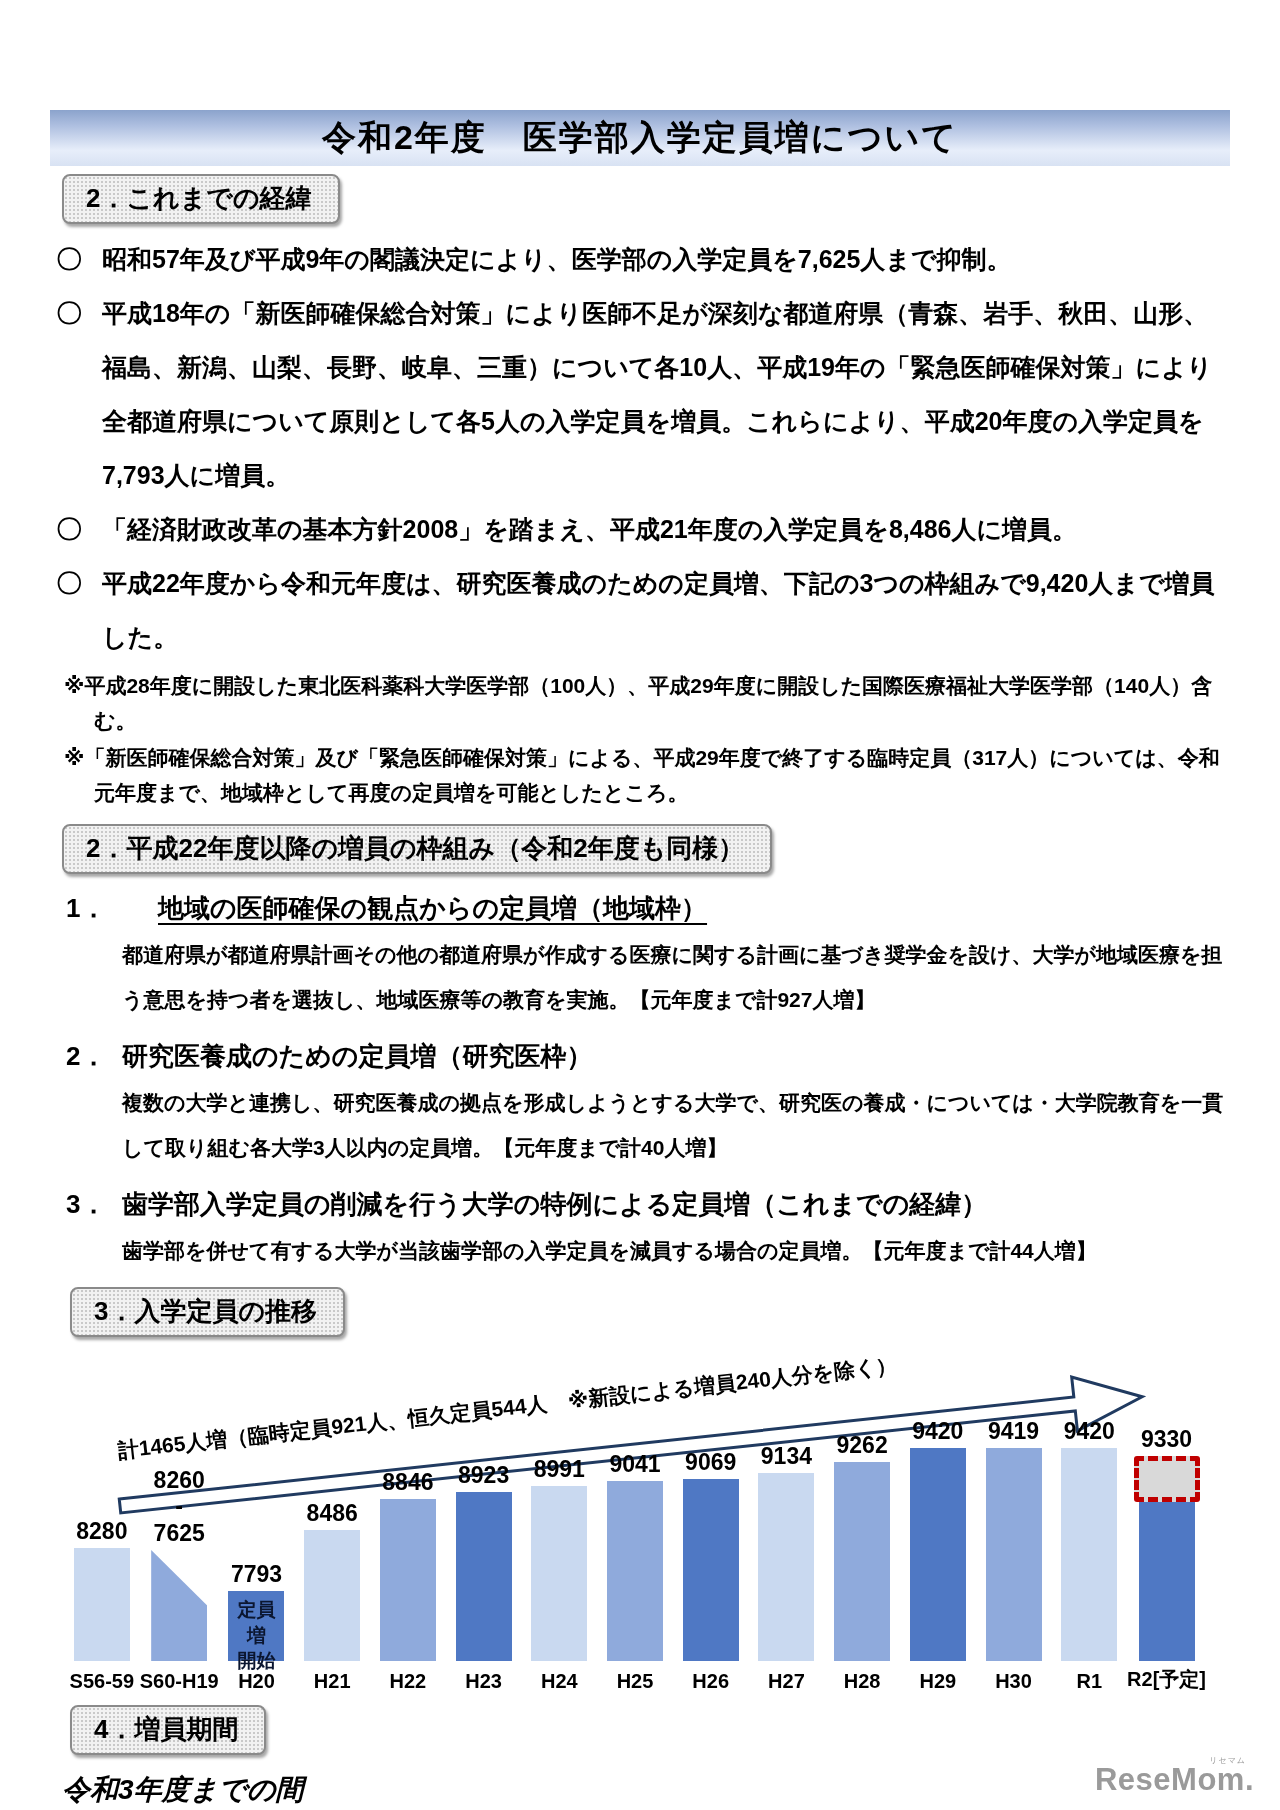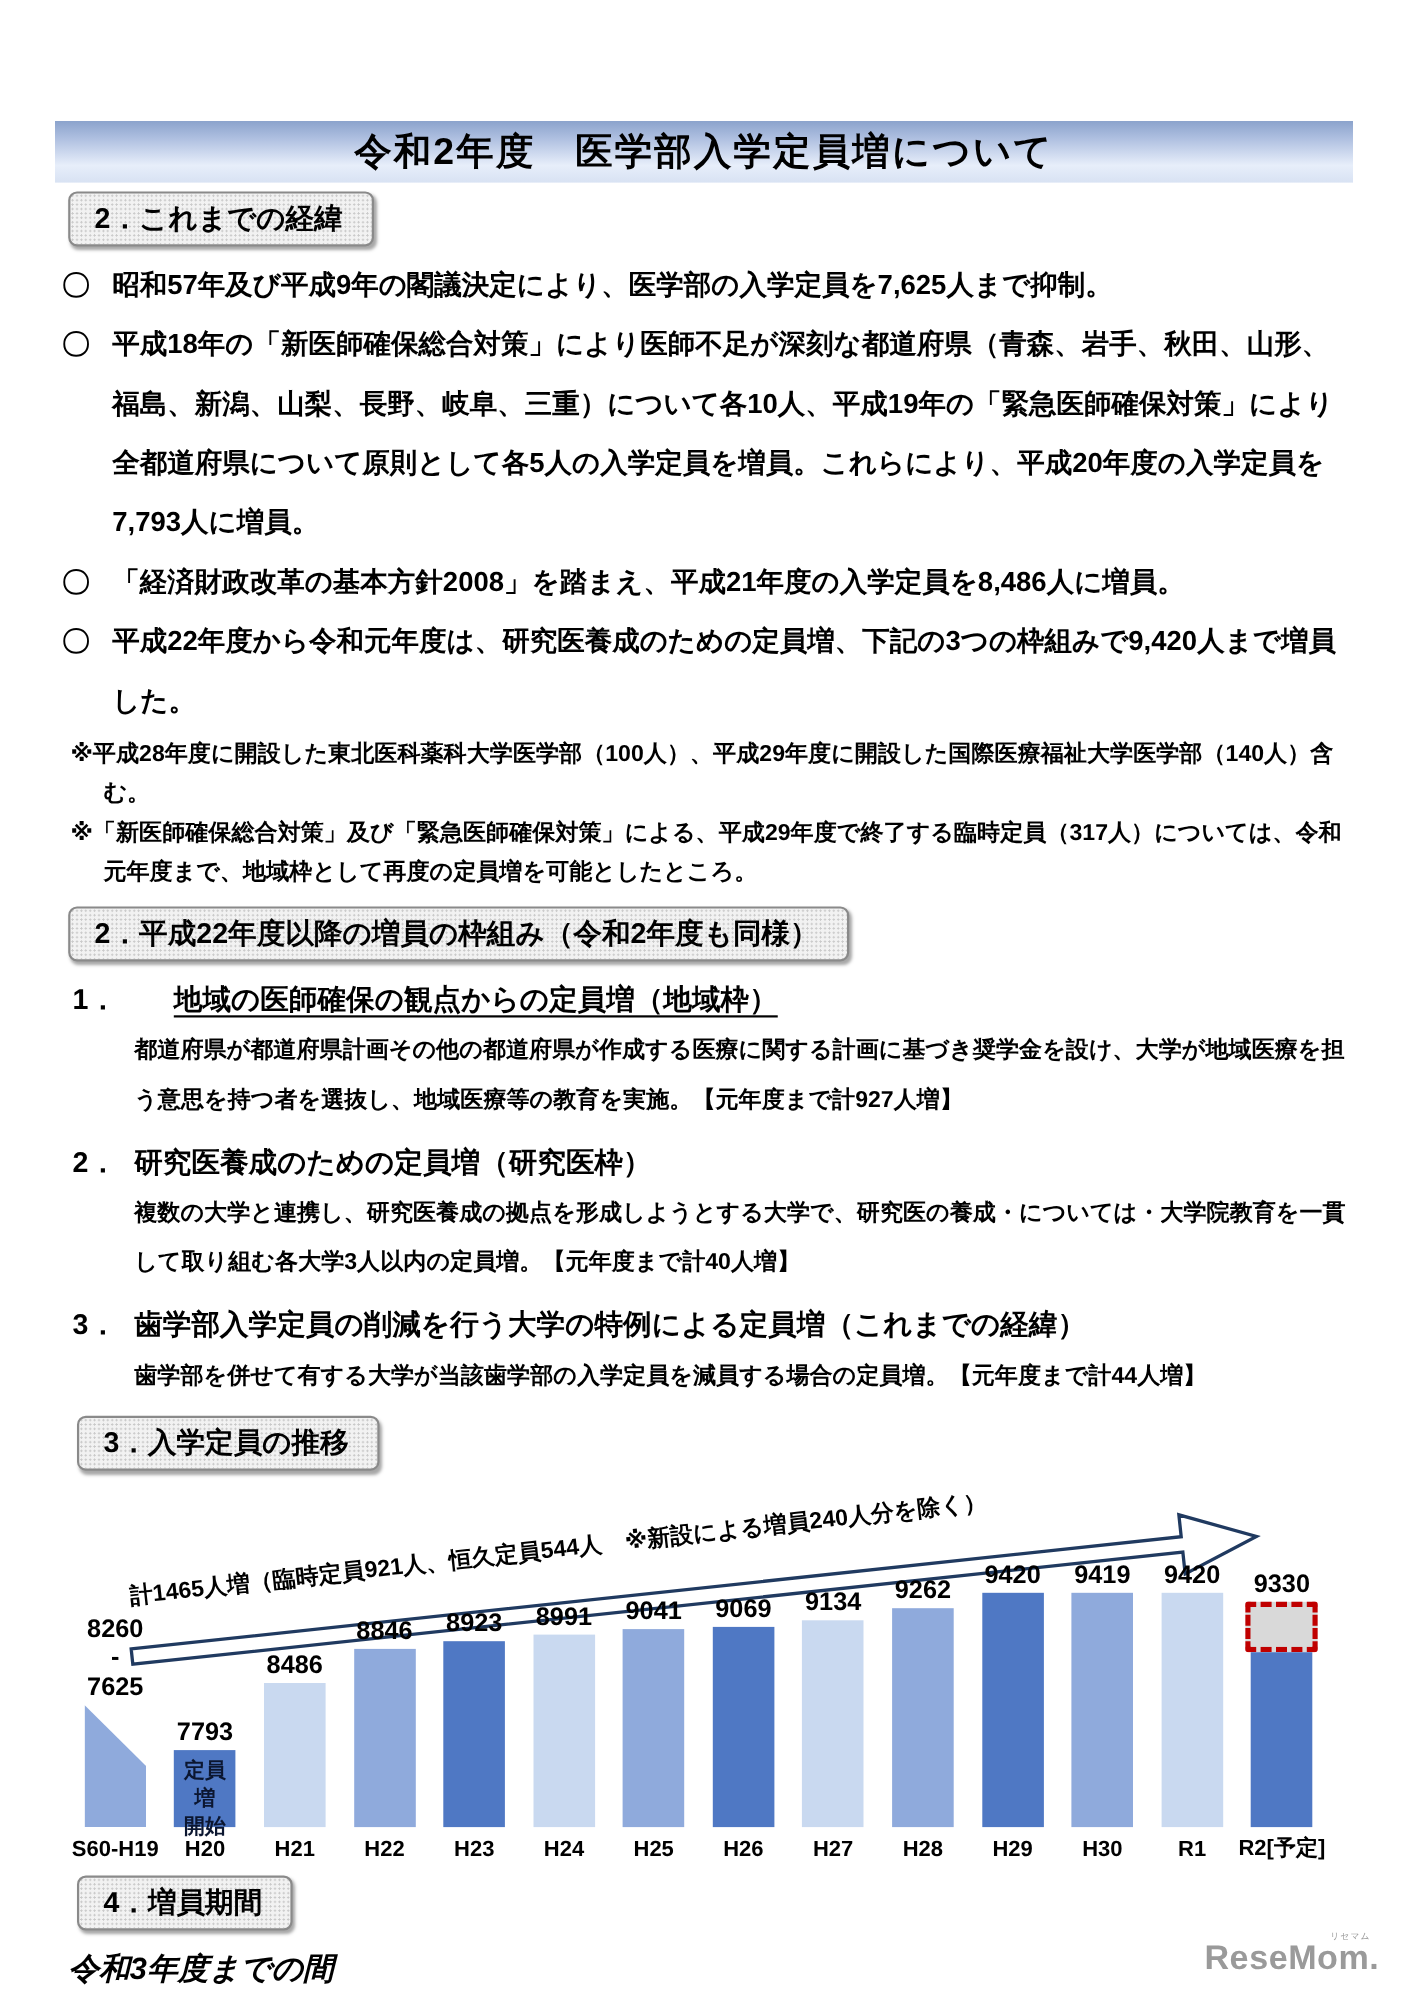--- a/index.html
+++ b/index.html
@@ -134,20 +134,25 @@
 
   <div class="chart">
     <svg class="arrow" viewBox="0 0 1180 230">
       <g transform="rotate(-6.1 70 165)">
         <path d="M70,158 H1030 V138 L1098,165 L1030,192 V172 H70 Z" fill="#ffffff" stroke="#203a60" stroke-width="3" stroke-linejoin="miter"></path>
       </g>
     </svg>
     <div class="arrow-note">計1465人増（臨時定員921人、恒久定員544人　※新設による増員240人分を除く）</div>
     <div class="bars-row" id="bars-row">
         <div class="bar-slot">
+          <div class="bar" style="height: 113px; background: rgb(201, 217, 240);"></div>
+          <div class="val-label" style="bottom: 149px;">8280</div>
+          <div class="x-label">S56-59</div>
+        </div>
+        <div class="bar-slot">
           <div class="bar" style="height: 111px; background: rgb(143, 170, 220); clip-path: polygon(0px 0px, 100% 50%, 100% 100%, 0px 100%);"></div>
           <div class="val-label" style="bottom: 147px;">8260 -
 7625</div>
           <div class="x-label">S60-H19</div>
         </div>
         <div class="bar-slot">
           <div class="bar" style="height: 70px; background: rgb(79, 120, 196);">
             <span class="inner-label">定員増
 開始</span>
           </div>

